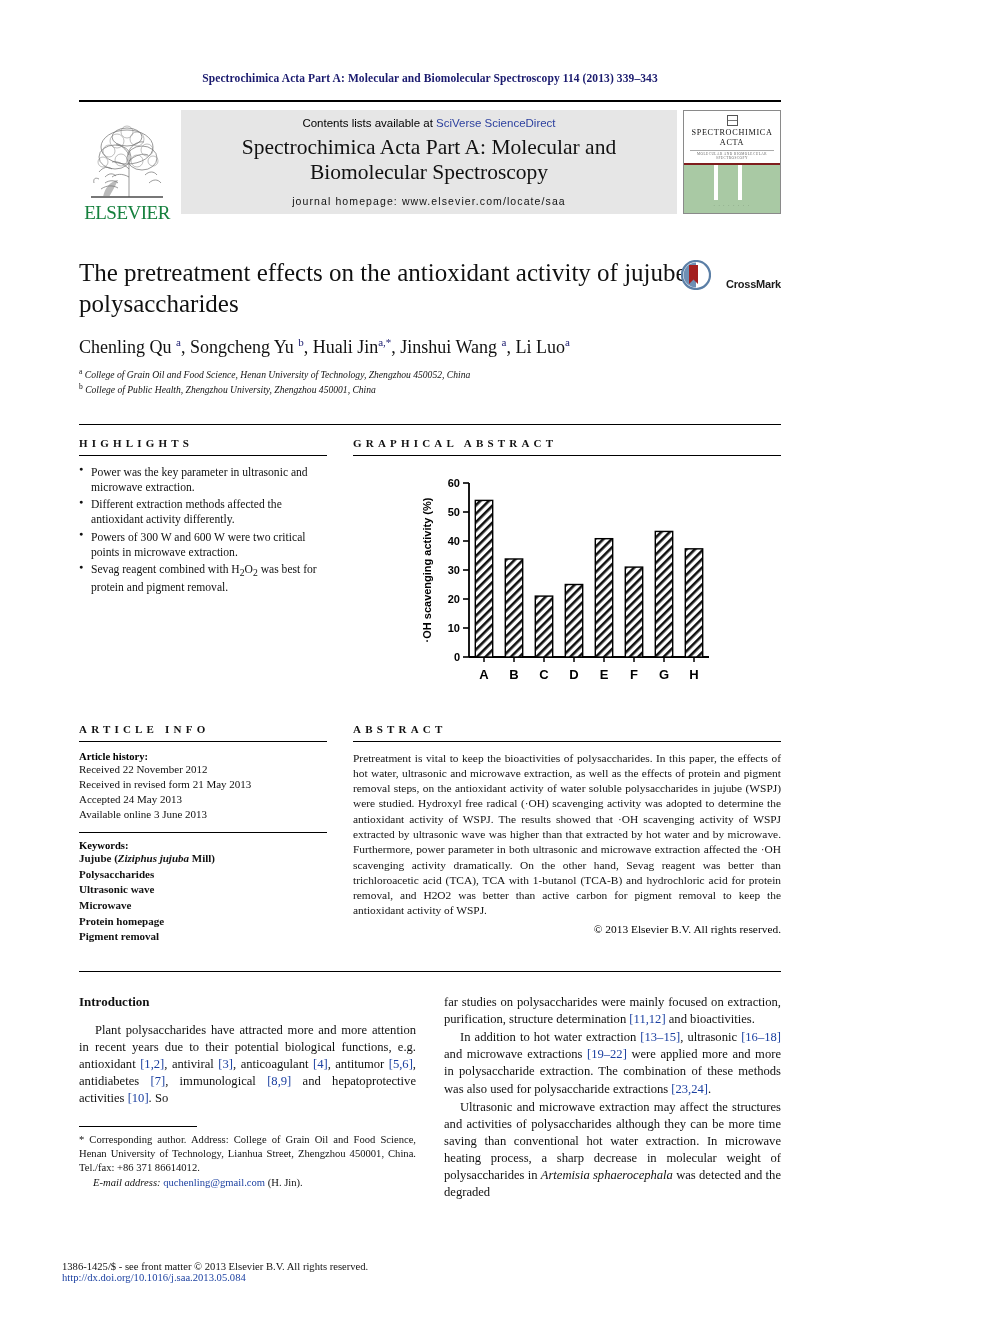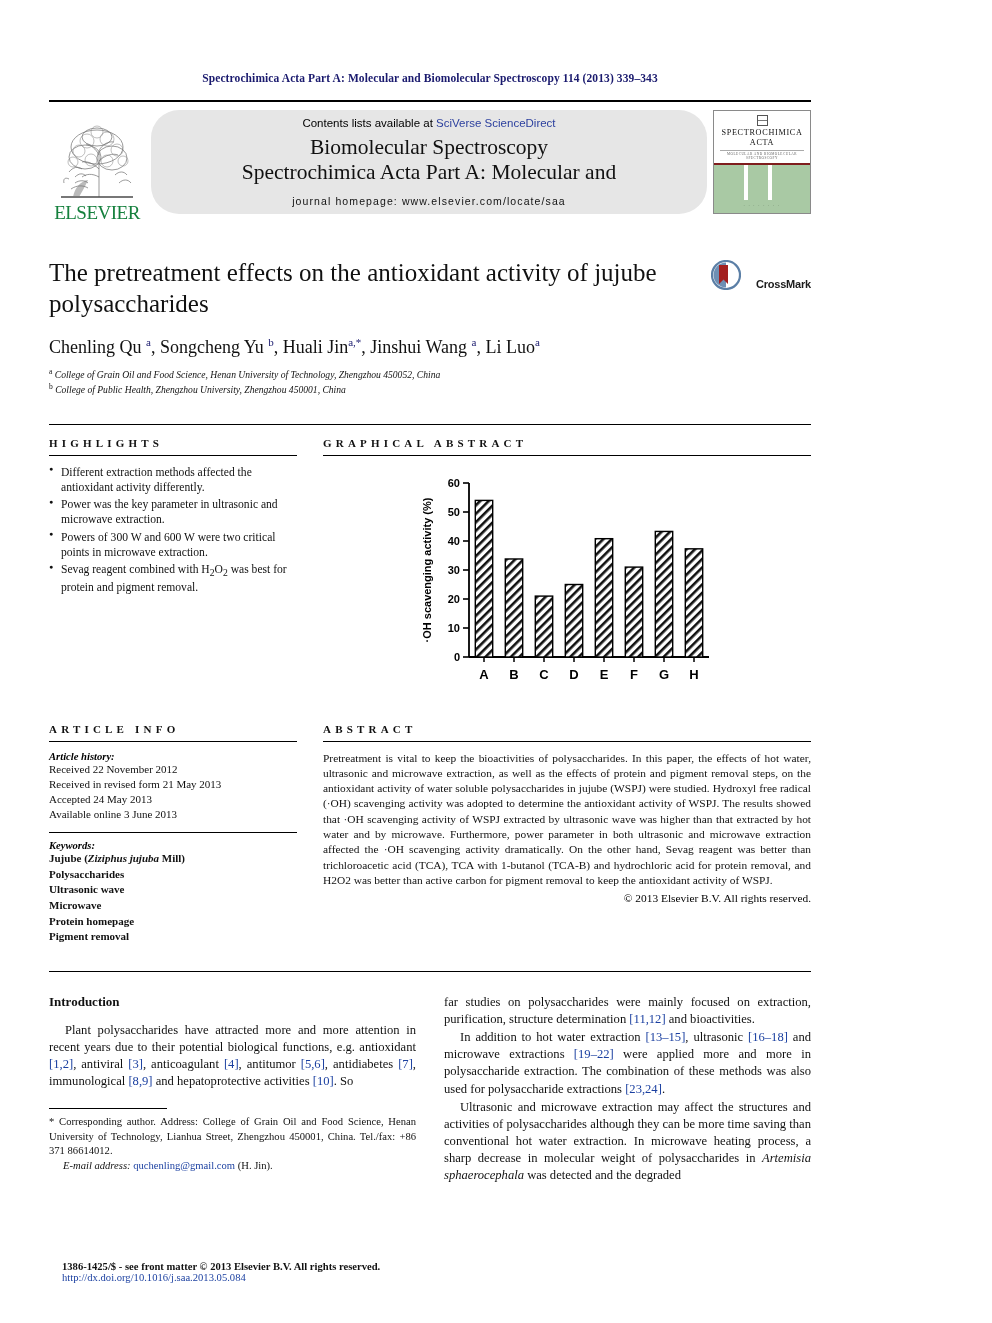--- a/index.html
+++ b/index.html
@@ -6,21 +6,21 @@
   html, body { margin: 0; padding: 0; }
   body {
     width: 992px;
     height: 1323px;
     background: #ffffff;
     font-family: "Liberation Serif", serif;
     color: #000000;
     position: relative;
     overflow: hidden;
   }
-  .page { position: relative; width: 860px; height: 1323px; padding: 0 49px; }
+  .page { position: relative; width: 860px; height: 1323px; padding: 0 79px; }
 
   
   .running-head {
     text-align: center;
     font-family: "Liberation Serif", serif;
     font-weight: bold;
     font-size: 11.5px;
     color: #1a1a6e;
     padding-top: 72px;
     letter-spacing: 0.1px;
@@ -54,21 +54,20 @@
   }
   .masthead-center {
     flex: 1 1 auto;
     background: #e6e6e6;
     margin: 8px 6px 10px 6px;
     display: flex;
     flex-direction: column;
     align-items: center;
     justify-content: center;
     padding: 6px 10px;
-    border-radius: 28px;
   }
   .contents-line {
     font-family: "Liberation Sans", sans-serif;
     font-size: 11.5px;
     color: #000;
     margin-bottom: 6px;
   }
   .contents-line .sd-link { color: #2b3f9e; }
   .journal-title {
     font-family: "Liberation Serif", serif;
@@ -181,21 +180,21 @@
     content: "\25CF";
     position: absolute; left: 0; top: 0.5px; font-size: 7px; color:#111;
   }
 
   
   .ga-box { padding-top: 4px; }
   .chart-wrap { width: 100%; }
 
   
   .info-region2 { margin-top: 22px; display: flex; gap: 26px; }
-  .ai-label { font-style: italic; font-weight: bold; font-size: 10.6px; }
+  .ai-label { font-weight: bold; font-size: 10.6px; }
   .ai-line { font-size: 11px; line-height: 1.38; color:#111; }
   .ai-rule { border-top: 1px solid #000; margin: 10px 0 7px 0; }
   .kw-line { font-size: 11px; line-height: 1.42; color:#111;font-weight:bold; }
   .kw-line em { font-style: italic; }
 
   .abstract-body {
     font-size: 11.4px;
     line-height: 1.34;
     text-align: justify;
     color: #111;
@@ -223,21 +222,21 @@
   .body-p em { font-style: italic; }
   .ref { color: #1a3fa0; }
 
   .footnote-rule { border-top: 1px solid #000; width: 118px; margin: 18px 0 6px 0; }
   .footnote { font-size: 10.6px; line-height: 1.36; text-align: justify; color:#111; }
   .footnote .indent { display:block; text-indent: 14px; }
   .footnote em { font-style: italic; }
   .mail-link { color: #1a3fa0; }
 
   .issn-block { position: absolute; left: 62px; bottom: 40px; width: 440px; }
-  .issn-line { font-size: 10.6px; color: #111; font-weight: bold; margin-top: 37px; }
+  .issn-line { font-size: 10.6px; color: #111; font-weight: normal; margin-top: 37px; }
   .doi-line { font-size: 10.6px; color: #1a3fa0; }
 </style>
 </head>
 <body>
 
 <div class="page">
 
   <div class="running-head">Spectrochimica Acta Part A: Molecular and Biomolecular Spectroscopy 114 (2013) 339–343</div>
 
   <div class="masthead">
@@ -278,22 +277,22 @@
         <path d="M18 80 C20 70 26 64 33 63 C30 70 26 76 24 80 Z" fill="#777" opacity="0.5"></path>
       </svg>
       <div class="elsevier-word">ELSEVIER</div>
     </div>
 
     <div class="masthead-center">
       <div class="contents-line">
         <span>Contents lists available at </span><span class="sd-link">SciVerse ScienceDirect</span>
       </div>
       <div class="journal-title">
+        <div>Spectrochimica Acta Part A: Molecular and</div>
         <div>Biomolecular Spectroscopy</div>
-        <div>Spectrochimica Acta Part A: Molecular and</div>
       </div>
       <div class="homepage-line">journal homepage: www.elsevier.com/locate/saa</div>
     </div>
 
     <div class="cover-thumb">
       <div class="cover-top">
         <div class="cover-mark"></div>
         <div class="cover-name">SPECTROCHIMICA</div>
         <div class="cover-name">ACTA</div>
         <div class="cover-rule"></div>
@@ -327,22 +326,22 @@
       <div><sup>a</sup> <span>College of Grain Oil and Food Science, Henan University of Technology, Zhengzhou 450052, China</span></div>
       <div><sup>b</sup> <span>College of Public Health, Zhengzhou University, Zhengzhou 450001, China</span></div>
     </div>
   </div>
 
   <div class="info-region">
     <div class="col-left">
       <div class="sec-head">HIGHLIGHTS</div>
       <div class="sec-rule"></div>
       <ul class="hl-list">
+        <li><span>Power was the key parameter in ultrasonic and microwave extraction.</span></li>
         <li><span>Different extraction methods affected the antioxidant activity differently.</span></li>
-        <li><span>Power was the key parameter in ultrasonic and microwave extraction.</span></li>
         <li><span>Powers of 300 W and 600 W were two critical points in microwave extraction.</span></li>
         <li>Sevag reagent combined with H<sub>2</sub>O<sub>2</sub> was best for protein and pigment removal.</li>
       </ul>
     </div>
 
     <div class="col-right">
       <div class="sec-head">GRAPHICAL ABSTRACT</div>
       <div class="sec-rule"></div>
       <div class="ga-box">
         <svg class="chart-wrap" id="ga-chart" width="300" height="228" viewBox="0 0 300 228">

